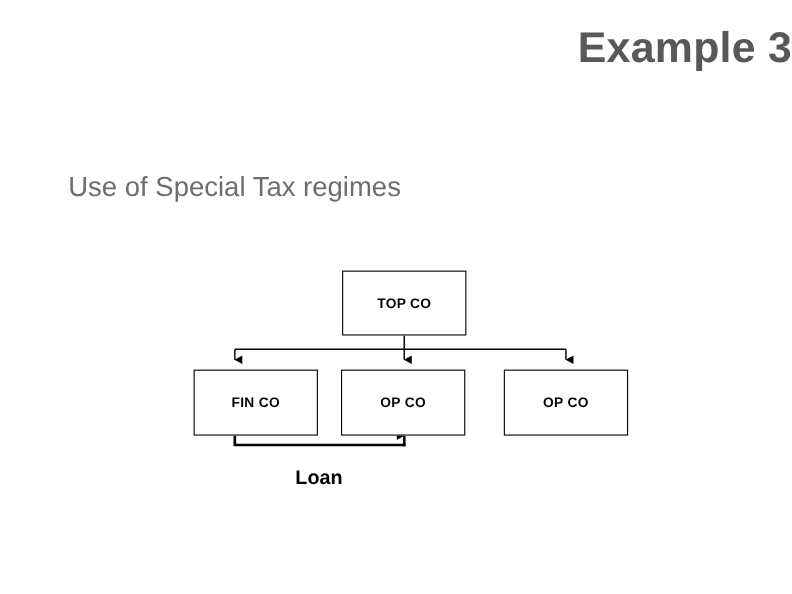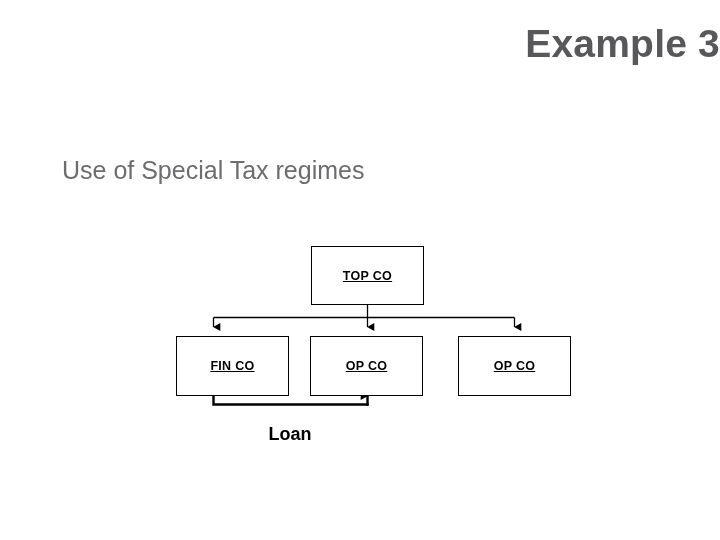--- a/index.html
+++ b/index.html
@@ -60,21 +60,20 @@
     box-sizing: border-box;
     background: #ffffff;
     border: 1px solid #000000;
     color: #000000;
     font-size: 12.5px;
     font-weight: bold;
     display: flex;
     align-items: center;
     justify-content: center;
     letter-spacing: 0.3px;
-    text-decoration: underline;
   }
 
   #node-topco  { left: 311px; top: 246px; width: 113px; height: 59px; }
   #node-finco  { left: 176px; top: 336px; width: 113px; height: 60px; }
   #node-opco-1 { left: 310px; top: 336px; width: 113px; height: 60px; }
   #node-opco-2 { left: 458px; top: 336px; width: 113px; height: 60px; }
 
   .edge-label {
     position: absolute;
     left: 245px;

